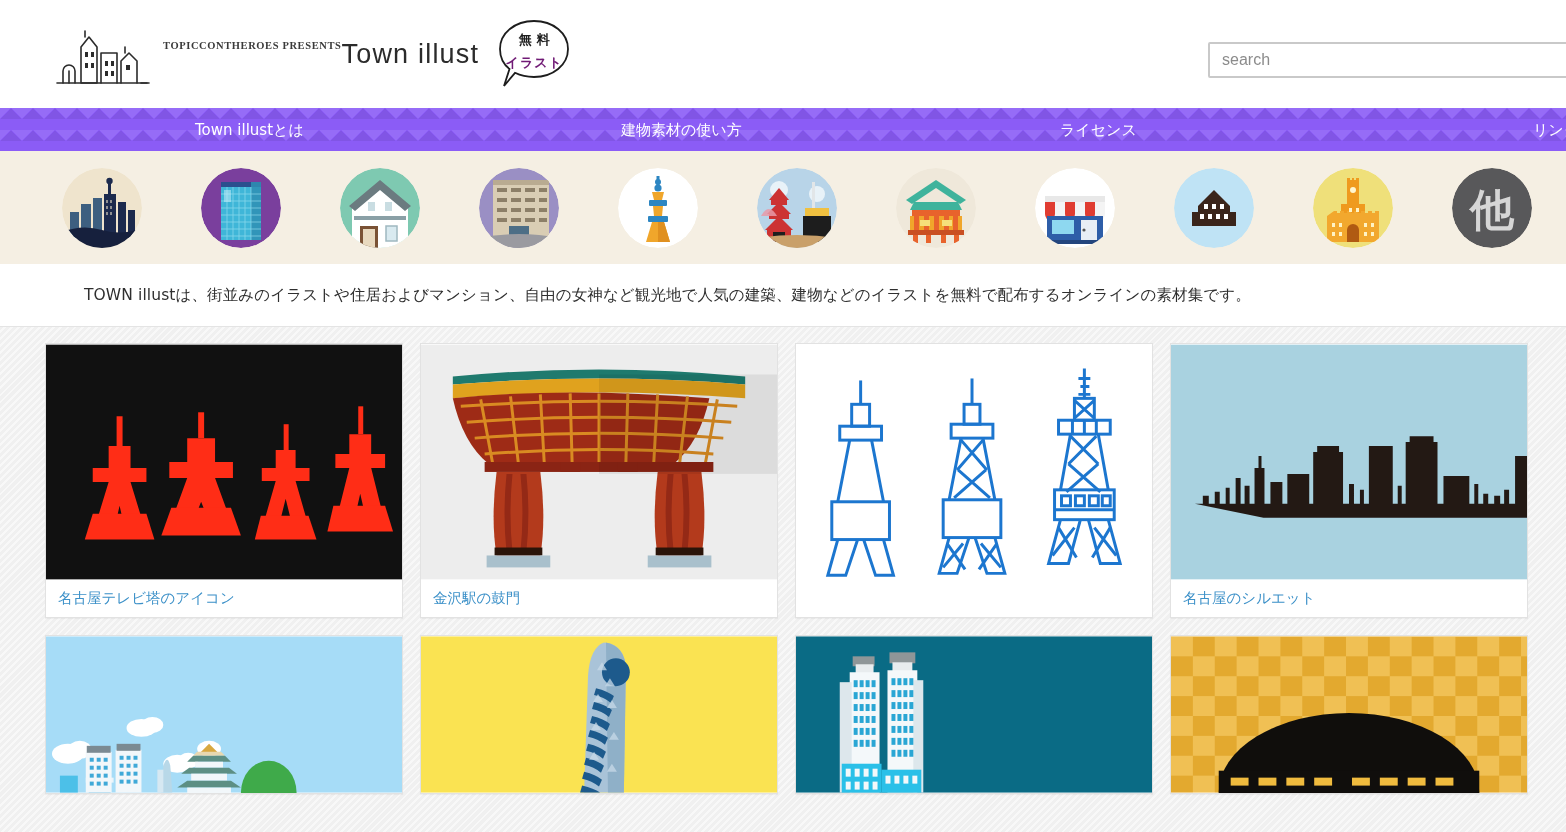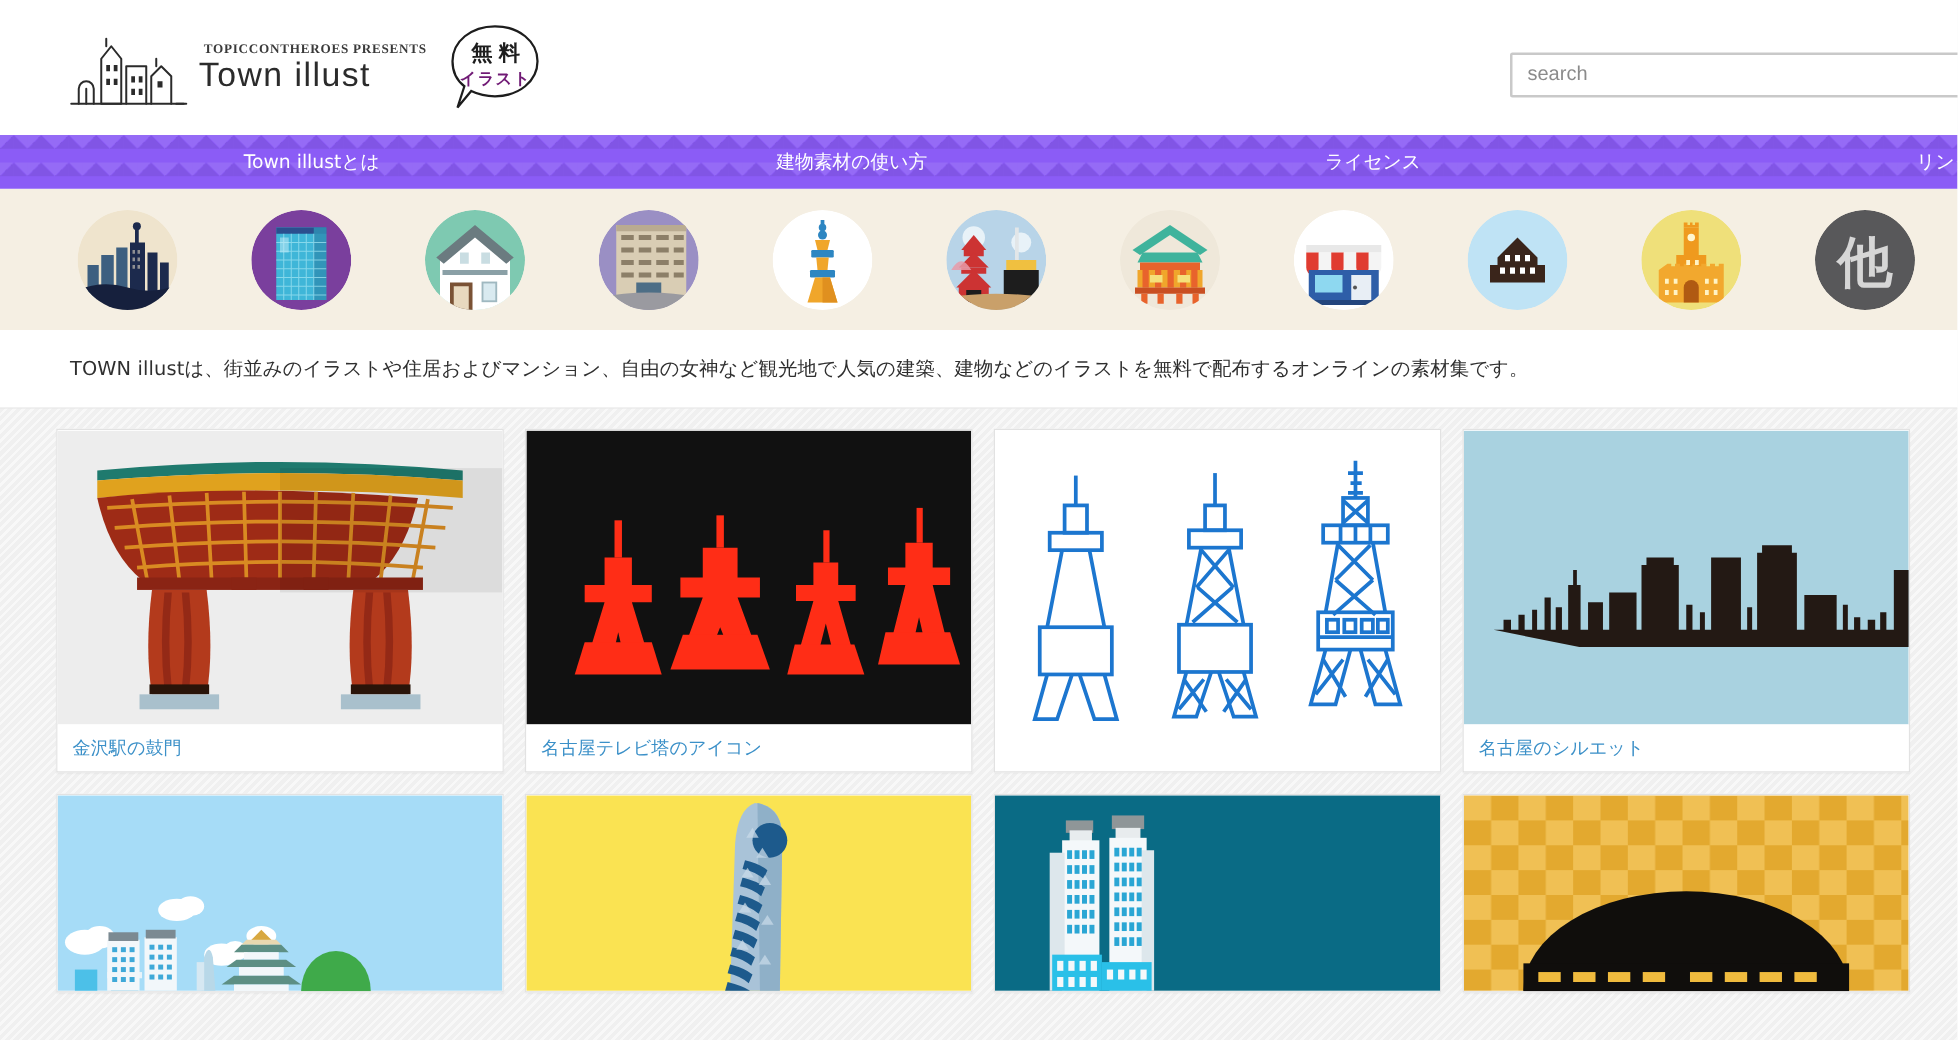--- a/index.html
+++ b/index.html
@@ -19,21 +19,21 @@
     display: flex;
     align-items: center;
   }
   .logo-wrap {
     display: flex;
     align-items: center;
     margin-left: 55px;
     height: 80px;
   }
   .logo-mark { width: 96px; height: 66px; flex: none; }
-  .logo-text { margin-left: 8px; display: flex; flex-direction: column; justify-content: center; }
+  .logo-text { margin-left: 8px; display: flex; flex-direction: row; justify-content: center; }
   .logo-kicker {
     font-family: "Liberation Serif", "DejaVu Serif", serif;
     font-size: 10.5px;
     letter-spacing: 0.6px;
     color: #3a3a3a;
     font-variant: small-caps;
     font-weight: 700;
     white-space: nowrap;
     margin-left: 4px;
     margin-bottom: 1px;
@@ -43,21 +43,21 @@
     font-size: 27px;
     color: #2b2b2b;
     letter-spacing: 1.2px;
     white-space: nowrap;
     line-height: 1.05;
   }
   .logo-badge { position: relative; width: 78px; height: 72px; margin-left: 16px; flex: none; }
   .logo-badge svg { position: absolute; inset: 0; }
   .badge-kanji {
     position: absolute; top: 13px; left: 0; width: 100%;
-    text-align: center; font-size: 17px; font-weight: 700; color: #1d1d1d;
+    text-align: center; font-size: 13px; font-weight: 700; color: #1d1d1d;
     letter-spacing: 5px; text-indent: 5px;
     font-family: Liberation Sans, sans-serif;
   }
   .badge-kana {
     position: absolute; top: 36px; left: 0; width: 100%;
     text-align: center; font-size: 13px; font-weight: 700; color: #701a75;
     letter-spacing: 1px;
     font-family: "DejaVu Sans", sans-serif;
   }
 
@@ -131,21 +131,21 @@
     cursor: pointer;
   }
   .cat svg { display: block; width: 80px; height: 80px; }
 
   
   .intro {
     background: #ffffff;
     height: 63px;
     display: flex;
     align-items: center;
-    padding-left: 56px;
+    padding-left: 84px;
     border-bottom: 1px solid #e4e4e4;
   }
   .intro p {
     margin: 0;
     font-size: 15.5px;
     color: #2f2f2f;
     font-family: "DejaVu Sans", sans-serif;
     letter-spacing: 0.1px;
   }
 
@@ -481,56 +481,20 @@
   </div>
 </div>
 
 <div class="intro">
   <p>TOWN illustは、街並みのイラストや住居およびマンション、自由の女神など観光地で人気の建築、建物などのイラストを無料で配布するオンラインの素材集です。</p>
 </div>
 
 <div class="main">
 
   <div class="grid">
-
-    <div class="card">
-      <div class="card-thumb">
-        <svg viewBox="0 0 358 236" preserveAspectRatio="xMidYMid meet">
-          <rect width="358" height="236" fill="#ededed"></rect>
-          <path d="M32 32 q147 -14 294 0 l0 8 q-147 -12 -294 0 z" fill="#1f7a6e"></path>
-          <path d="M32 40 q147 -12 294 0 l0 14 q-147 -12 -294 0 z" fill="#e0a21e"></path>
-          <path d="M32 54 q10 45 36 66 l186 0 q26 -21 36 -66 q-147 -12 -258 0 z" fill="#9e2b16"></path>
-          <g stroke="#d98b22" stroke-width="3" fill="none">
-            <path d="M40 62 q140 -10 278 0"></path>
-            <path d="M46 78 q134 -10 266 0"></path>
-            <path d="M54 94 q126 -10 250 0"></path>
-            <path d="M64 110 q116 -9 230 0"></path>
-            <path d="M60 55 l12 64 M90 52 l8 68 M120 50 l4 70 M150 49 l2 71
-                     M179 49 l0 71 M208 49 l-2 71 M238 50 l-4 70 M268 52 l-8 68 M298 55 l-12 64"></path>
-          </g>
-          <rect x="64" y="118" width="230" height="10" fill="#8a2414"></rect>
-          <path d="M76 128 q-6 48 0 84 l44 0 q6 -36 0 -84 z" fill="#b33a1c"></path>
-          <path d="M238 128 q-6 48 0 84 l44 0 q6 -36 0 -84 z" fill="#b33a1c"></path>
-          <g fill="#8a2414" opacity="0.75">
-            <path d="M86 130 q-4 40 0 78 l6 0 q-4 -38 0 -78 z"></path>
-            <path d="M100 130 q4 40 0 78 l6 0 q4 -38 0 -78 z"></path>
-            <path d="M248 130 q-4 40 0 78 l6 0 q-4 -38 0 -78 z"></path>
-            <path d="M262 130 q4 40 0 78 l6 0 q4 -38 0 -78 z"></path>
-          </g>
-          <rect x="74" y="204" width="48" height="8" fill="#2a1409"></rect>
-          <rect x="236" y="204" width="48" height="8" fill="#2a1409"></rect>
-          <rect x="66" y="212" width="64" height="12" fill="#a9c0cc"></rect>
-          <rect x="228" y="212" width="64" height="12" fill="#a9c0cc"></rect>
-          <rect x="140" y="118" width="20" height="10" fill="#8a2414"></rect>
-          <rect x="198" y="118" width="20" height="10" fill="#8a2414"></rect>
-          <rect x="179" y="30" width="179" height="100" fill="#000" opacity="0.07"></rect>
-        </svg>
-      </div>
-      <div class="card-caption">金沢駅の鼓門</div>
-    </div>
 
     <div class="card">
       <div class="card-thumb">
         <svg viewBox="0 0 358 236">
           <rect width="358" height="236" fill="#111111"></rect>
           <g fill="#ff2d16">
             <g transform="translate(44,72)">
               <rect x="27" y="0" width="6" height="30"></rect>
               <path d="M19 30 h22 v22 h16 v14 h-16 l14 46 h-20 l-5 -22 -5 22 h-20 l14 -46 h-16 v-14 h16 v-22 z"></path>
               <path d="M3 98 h54 l8 26 h-70 z"></path>
@@ -547,20 +511,56 @@
             </g>
             <g transform="translate(290,62)">
               <rect x="24" y="0" width="5" height="28"></rect>
               <path d="M15 28 h22 v20 h14 v14 h-14 l12 48 h-18 l-5 -22 -5 22 h-18 l12 -48 h-14 v-14 h14 v-20 z"></path>
               <path d="M-1 100 h52 l8 26 h-66 z"></path>
             </g>
           </g>
         </svg>
       </div>
       <div class="card-caption">名古屋テレビ塔のアイコン</div>
+    </div>
+
+    <div class="card">
+      <div class="card-thumb">
+        <svg viewBox="0 0 358 236" preserveAspectRatio="xMidYMid meet">
+          <rect width="358" height="236" fill="#ededed"></rect>
+          <path d="M32 32 q147 -14 294 0 l0 8 q-147 -12 -294 0 z" fill="#1f7a6e"></path>
+          <path d="M32 40 q147 -12 294 0 l0 14 q-147 -12 -294 0 z" fill="#e0a21e"></path>
+          <path d="M32 54 q10 45 36 66 l186 0 q26 -21 36 -66 q-147 -12 -258 0 z" fill="#9e2b16"></path>
+          <g stroke="#d98b22" stroke-width="3" fill="none">
+            <path d="M40 62 q140 -10 278 0"></path>
+            <path d="M46 78 q134 -10 266 0"></path>
+            <path d="M54 94 q126 -10 250 0"></path>
+            <path d="M64 110 q116 -9 230 0"></path>
+            <path d="M60 55 l12 64 M90 52 l8 68 M120 50 l4 70 M150 49 l2 71
+                     M179 49 l0 71 M208 49 l-2 71 M238 50 l-4 70 M268 52 l-8 68 M298 55 l-12 64"></path>
+          </g>
+          <rect x="64" y="118" width="230" height="10" fill="#8a2414"></rect>
+          <path d="M76 128 q-6 48 0 84 l44 0 q6 -36 0 -84 z" fill="#b33a1c"></path>
+          <path d="M238 128 q-6 48 0 84 l44 0 q6 -36 0 -84 z" fill="#b33a1c"></path>
+          <g fill="#8a2414" opacity="0.75">
+            <path d="M86 130 q-4 40 0 78 l6 0 q-4 -38 0 -78 z"></path>
+            <path d="M100 130 q4 40 0 78 l6 0 q4 -38 0 -78 z"></path>
+            <path d="M248 130 q-4 40 0 78 l6 0 q-4 -38 0 -78 z"></path>
+            <path d="M262 130 q4 40 0 78 l6 0 q4 -38 0 -78 z"></path>
+          </g>
+          <rect x="74" y="204" width="48" height="8" fill="#2a1409"></rect>
+          <rect x="236" y="204" width="48" height="8" fill="#2a1409"></rect>
+          <rect x="66" y="212" width="64" height="12" fill="#a9c0cc"></rect>
+          <rect x="228" y="212" width="64" height="12" fill="#a9c0cc"></rect>
+          <rect x="140" y="118" width="20" height="10" fill="#8a2414"></rect>
+          <rect x="198" y="118" width="20" height="10" fill="#8a2414"></rect>
+          <rect x="179" y="30" width="179" height="100" fill="#000" opacity="0.07"></rect>
+        </svg>
+      </div>
+      <div class="card-caption">金沢駅の鼓門</div>
     </div>
 
     <div class="card">
       <div class="card-thumb">
         <svg viewBox="0 0 358 236">
           <rect width="358" height="236" fill="#ffffff"></rect>
           <g fill="none" stroke="#1c76cf" stroke-width="3">
 
             <g transform="translate(28,36)">
               <path d="M37 0 v24"></path>

